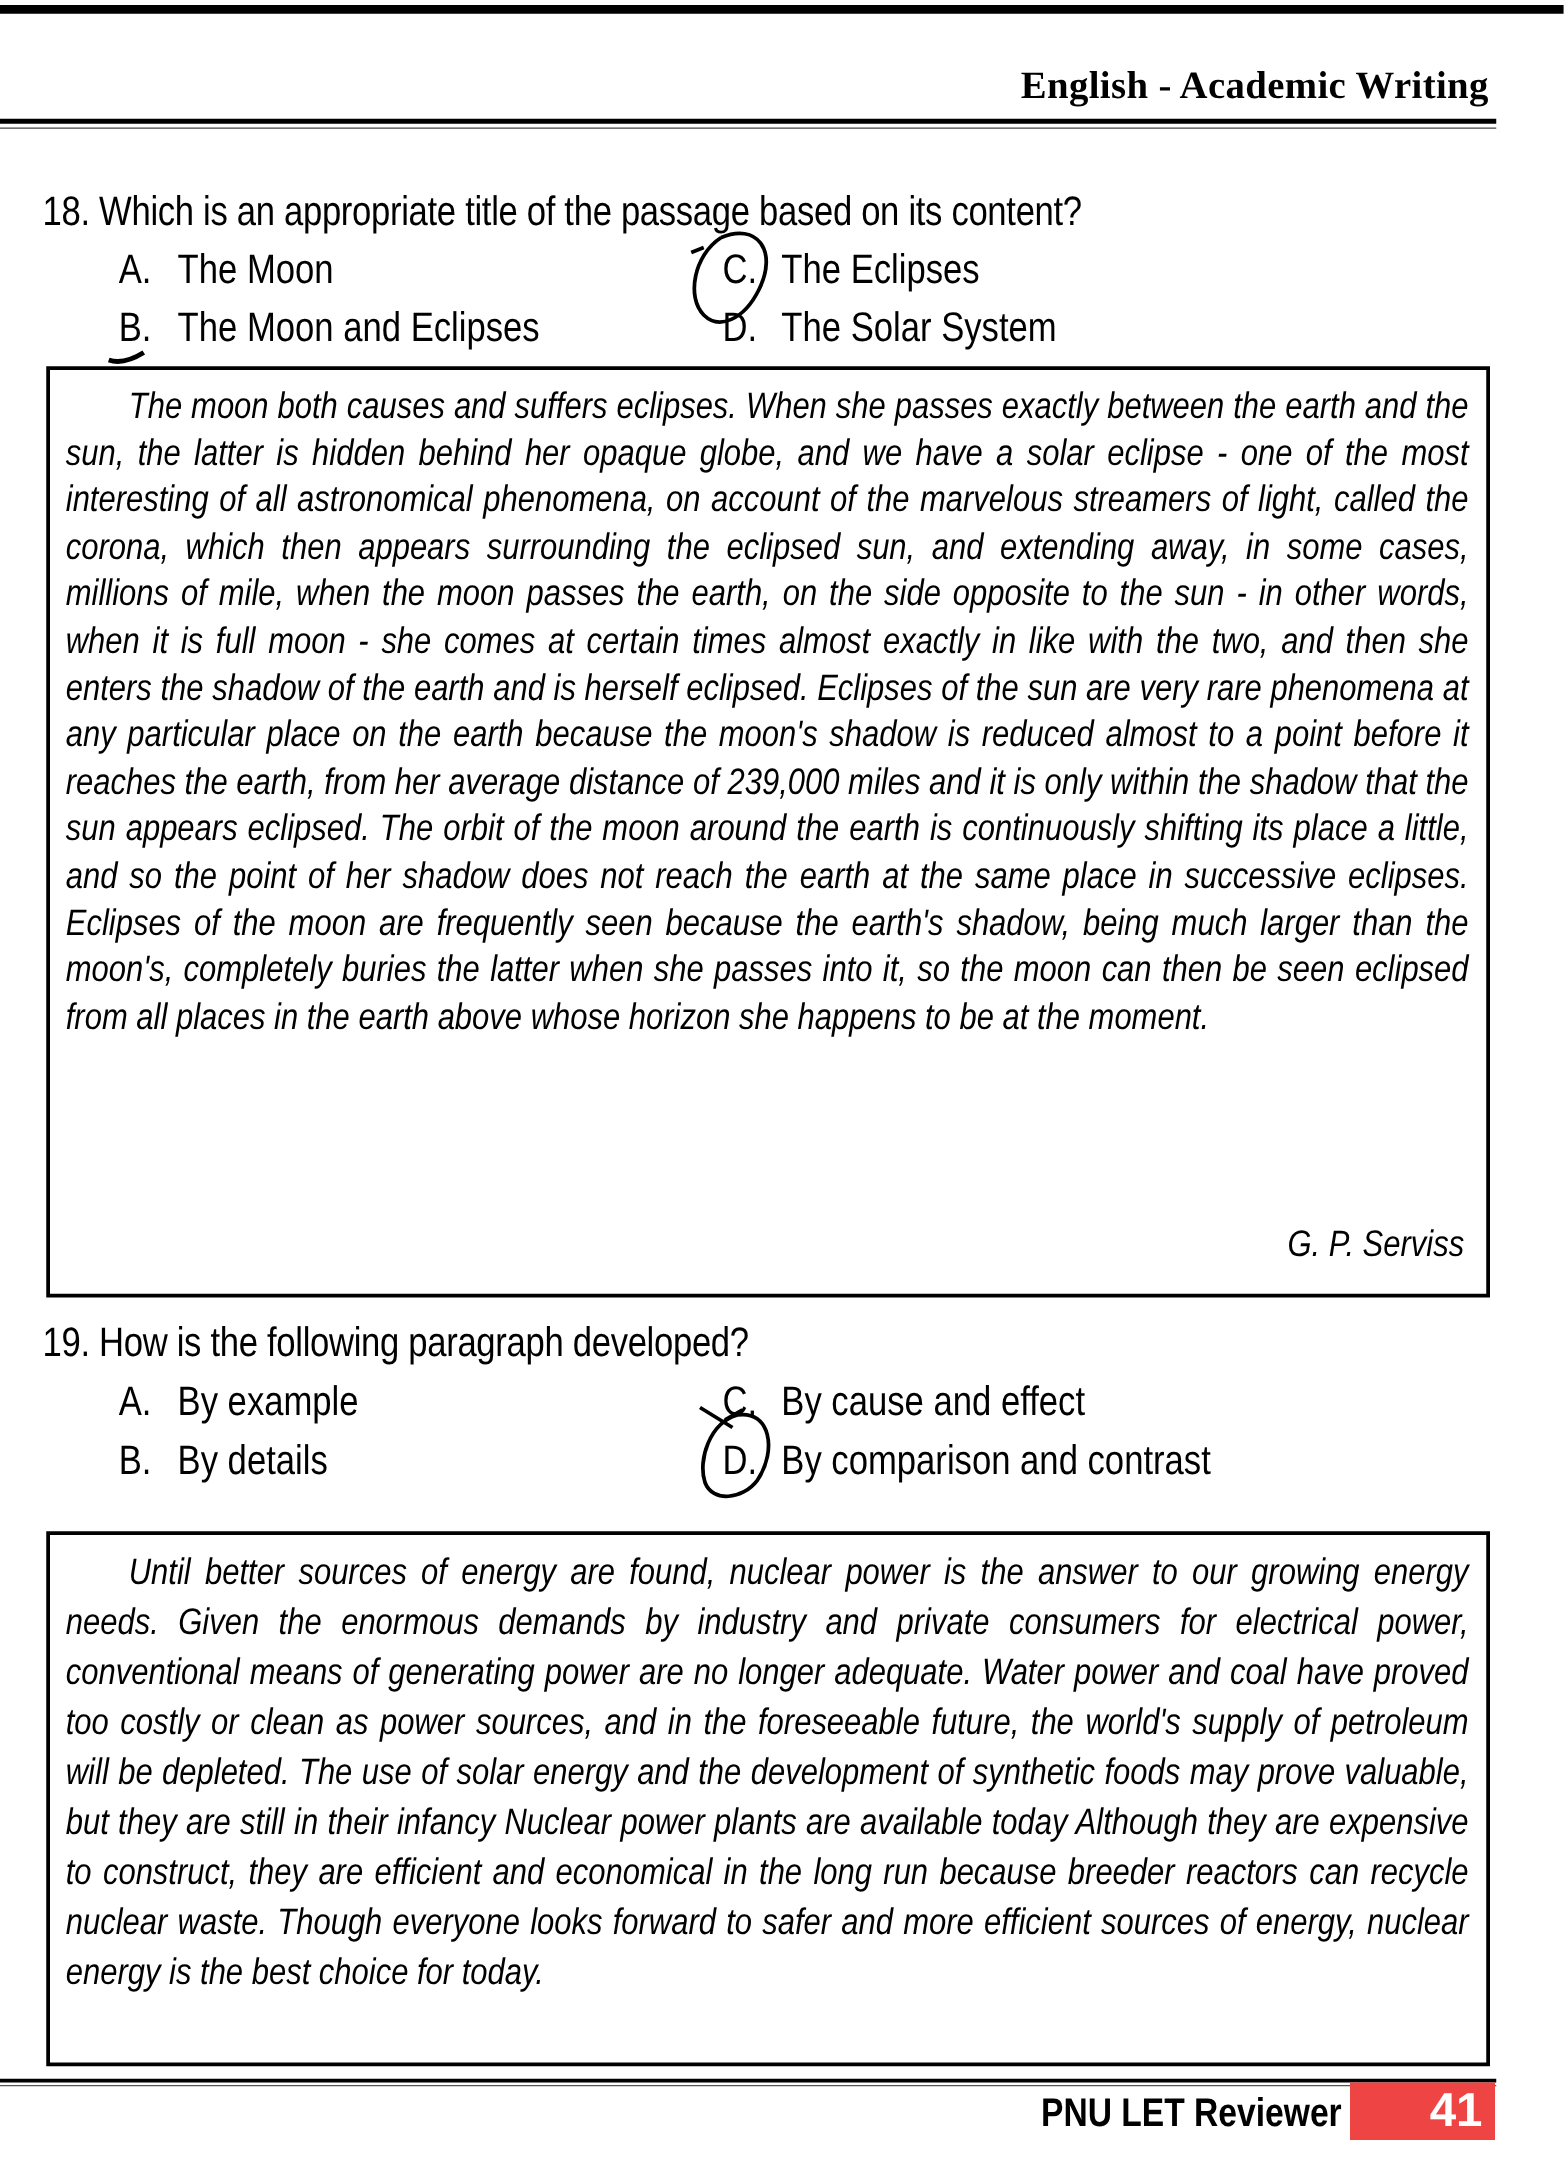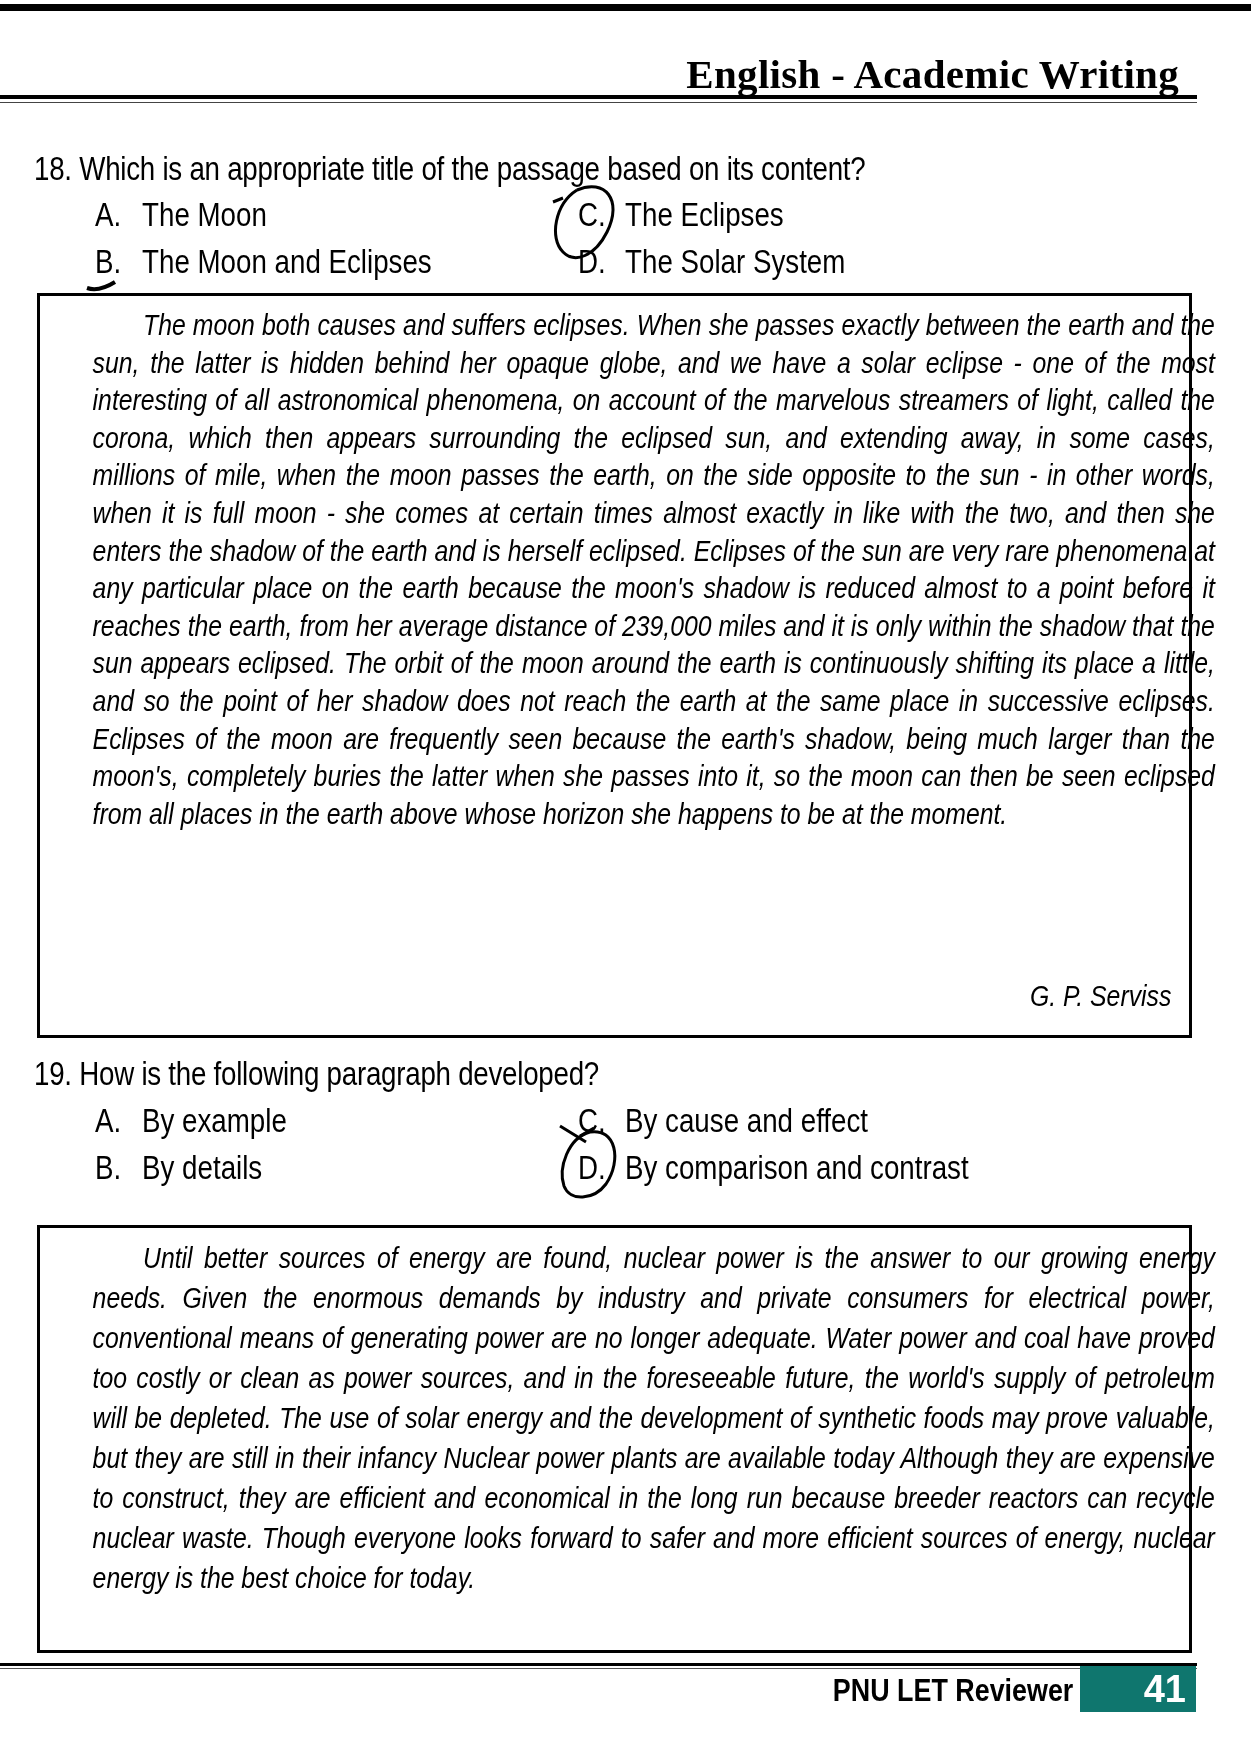--- a/index.html
+++ b/index.html
@@ -1,35 +1,35 @@
 <!DOCTYPE html>
 <html><head>
 <meta charset="utf-8">
 <style>
   html, body { margin: 0; padding: 0; background: #ffffff; }
   body { width: 1251px; height: 1737px; position: relative; overflow: hidden; color: #000; font-family: "Liberation Sans", sans-serif; }
 
   .top-rule { position: absolute; left: 0; top: 4px; width: 1251px; height: 7px; background: #000; }
-  .running-head { position: absolute; right: 72px; top: 50px; font-family: "Liberation Serif", serif; font-weight: bold; font-size: 41px; letter-spacing: 0.3px; }
+  .running-head { position: absolute; right: 60px; top: 50px; font-family: "Liberation Serif", serif; font-weight: bold; font-size: 31px; letter-spacing: 0.3px; }
   .head-rule { position: absolute; left: 0; top: 95px; width: 1197px; height: 4px; background: #000; }
   .head-rule2 { position: absolute; left: 0; top: 102px; width: 1197px; height: 1px; background: #444; }
 
   .question { position: absolute; left: 34px; font-family: "Liberation Sans", sans-serif; font-size: 33px; transform: scaleX(0.84); transform-origin: left top; white-space: nowrap; letter-spacing: -0.3px; }
   .opt { position: absolute; font-size: 33px; white-space: nowrap; transform: scaleX(0.84); transform-origin: left top; }
   .opt .letter { display: inline-block; width: 56px; }
 
-  .passage { position: absolute; left: 37px; width: 1155px; border: 3px solid #000; box-sizing: border-box; padding-left: 40px; }
+  .passage { position: absolute; left: 37px; width: 1155px; border: 3px solid #000; box-sizing: border-box; }
   .passage p { margin: 0; font-style: italic; font-size: 29.5px; line-height: 37.6px; text-align: justify; text-align-last: left; transform: scaleX(0.84); transform-origin: left top; width: 1336px; padding-left: 15px; }
   .passage p .indent { display: inline-block; width: 60px; }
   .author { position: absolute; right: 18px; font-style: italic; font-size: 29.5px; transform: scaleX(0.84); transform-origin: right top; }
 
   .bottom-rule { position: absolute; left: 0; top: 1663px; width: 1197px; height: 3px; background: #000; }
   .bottom-rule2 { position: absolute; left: 0; top: 1668px; width: 1197px; height: 1px; background: #555; }
   .footer-title { position: absolute; right: 178px; top: 1672px; font-weight: bold; font-size: 32px; transform: scaleX(0.84); transform-origin: right top; }
-  .page-box { position: absolute; left: 1080px; top: 1666px; width: 116px; height: 46px; background: #0f766e; color: #fff; font-weight: bold; font-size: 38px; text-align: right; padding-right: 10px; box-sizing: border-box; line-height: 46px; }
+  .page-box { position: absolute; left: 1080px; top: 1666px; width: 116px; height: 46px; background: #ef4444; color: #fff; font-weight: bold; font-size: 38px; text-align: right; padding-right: 10px; box-sizing: border-box; line-height: 46px; }
 
   .mark { position: absolute; pointer-events: none; }
 </style>
 </head>
 <body>
 
 <div class="top-rule"></div>
 <div class="running-head">English - Academic Writing</div>
 <div class="head-rule"></div>
 <div class="head-rule2"></div>

